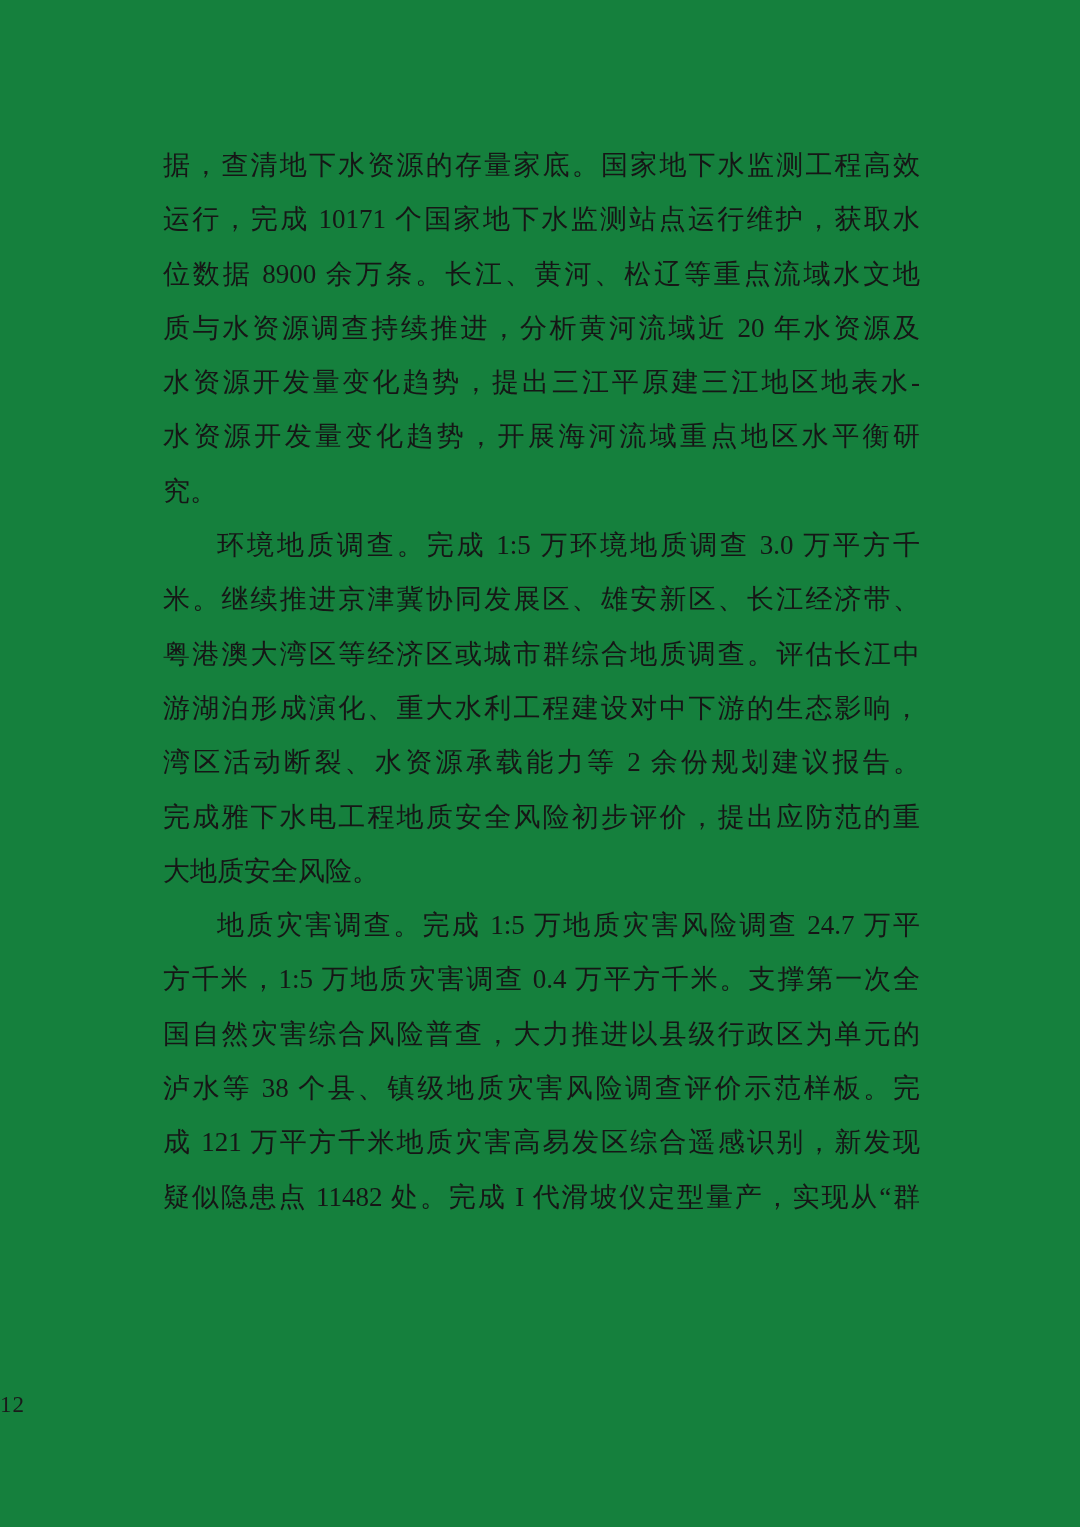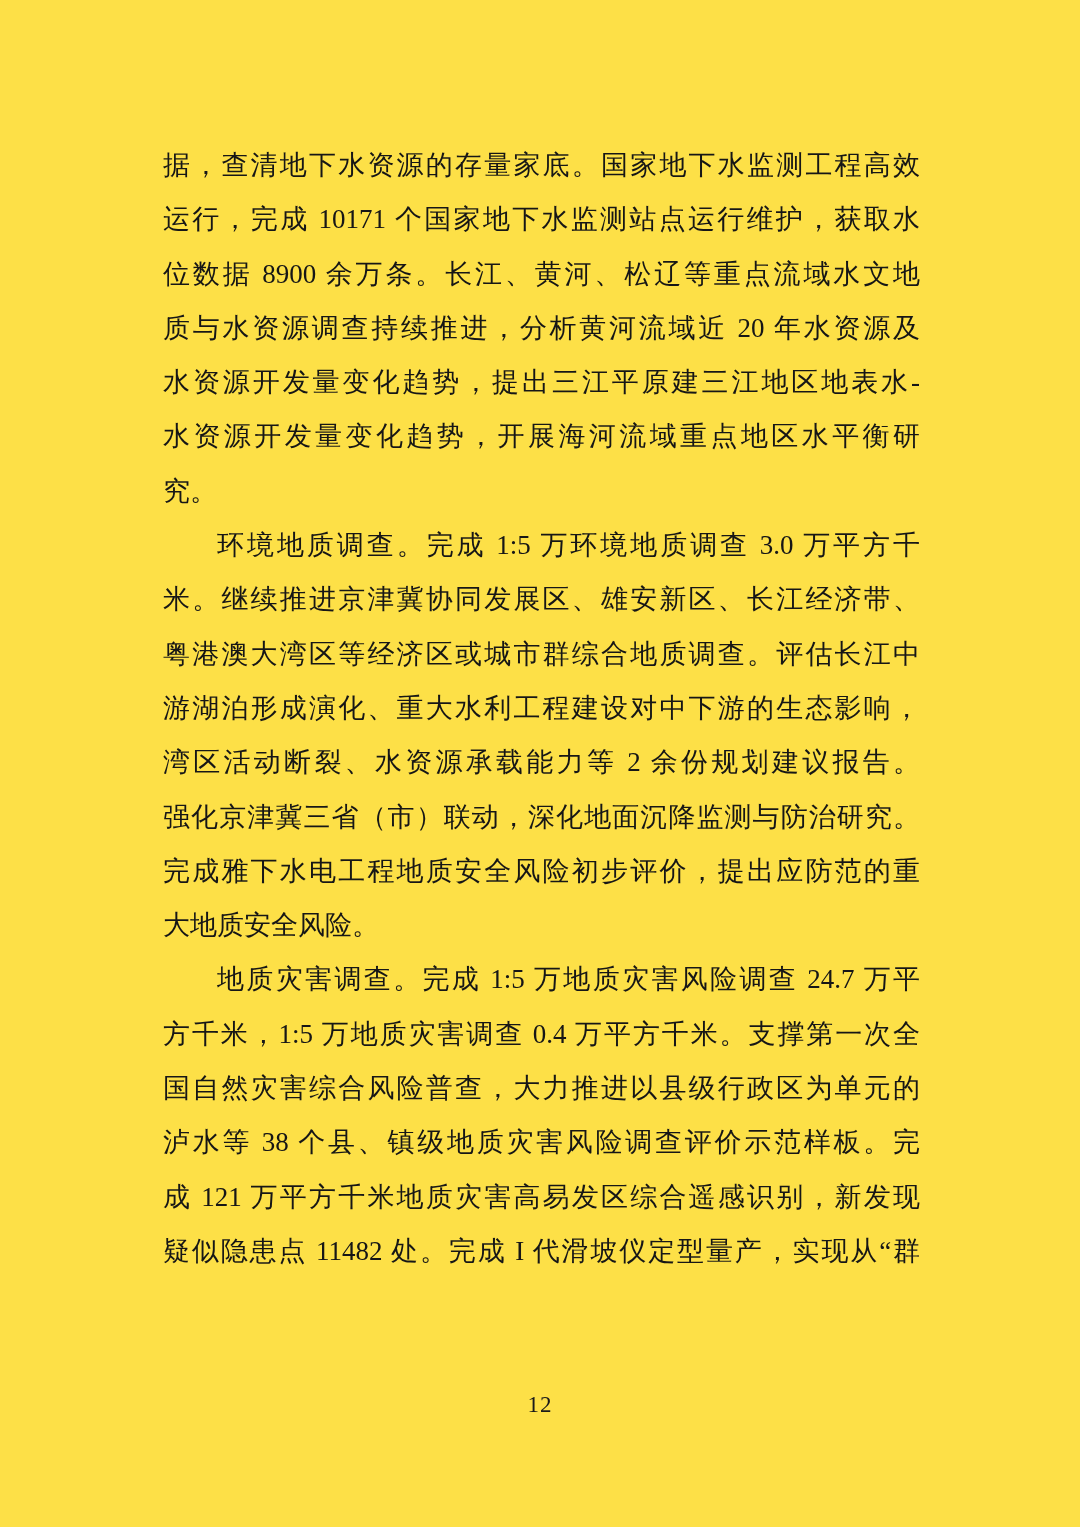--- a/index.html
+++ b/index.html
@@ -6,21 +6,21 @@
   html, body {
     width: 1080px;
     height: 1527px;
     background: #ffffff;
     font-family: "Liberation Serif", "DejaVu Serif", serif;
   }
   .page {
     position: relative;
     width: 1080px;
     height: 1527px;
-    background: #fde047;
+    background: #15803d;
     overflow: hidden;
   }
   .text-body {
     position: absolute;
     left: 163px;
     top: 138px;
     width: 757px;
     color: #000000;
     font-size: 27px;
   }
@@ -39,21 +39,20 @@
     text-indent: 2em;
   }
   .bold {
     font-weight: normal;
   }
   .footer {
     position: absolute;
     left: 0;
     top: 1392px;
     width: 1080px;
-    text-align: center;
   }
   .page-num {
     font-size: 23px;
     color: #1a1a1a;
     letter-spacing: 1px;
   }
 </style>
 </head>
 <body>
 
@@ -64,21 +63,20 @@
       <div class="line"><span>位数据 8900 余万条。长江、黄河、松辽等重点流域水文地</span></div>
       <div class="line"><span>质与水资源调查持续推进，分析黄河流域近 20 年水资源及</span></div>
       <div class="line"><span>水资源开发量变化趋势，提出三江平原建三江地区地表水-</span></div>
       <div class="line"><span>水资源开发量变化趋势，开展海河流域重点地区水平衡研</span></div>
       <div class="line para-end"><span>究。</span></div>
       <div class="line indent"><span class="bold">环境地质调查。</span><span>完成 1:5 万环境地质调查 3.0 万平方千</span></div>
       <div class="line"><span>米。继续推进京津冀协同发展区、雄安新区、长江经济带、</span></div>
       <div class="line"><span>粤港澳大湾区等经济区或城市群综合地质调查。评估长江中</span></div>
       <div class="line"><span>游湖泊形成演化、重大水利工程建设对中下游的生态影响，</span></div>
       <div class="line"><span>湾区活动断裂、水资源承载能力等 2 余份规划建议报告。</span></div>
-      <div class="line"><span>强化京津冀三省（市）联动，深化地面沉降监测与防治研究。</span></div>
       <div class="line"><span>完成雅下水电工程地质安全风险初步评价，提出应防范的重</span></div>
       <div class="line para-end"><span>大地质安全风险。</span></div>
       <div class="line indent"><span class="bold">地质灾害调查。</span><span>完成 1:5 万地质灾害风险调查 24.7 万平</span></div>
       <div class="line"><span>方千米，1:5 万地质灾害调查 0.4 万平方千米。支撑第一次全</span></div>
       <div class="line"><span>国自然灾害综合风险普查，大力推进以县级行政区为单元的</span></div>
       <div class="line"><span>泸水等 38 个县、镇级地质灾害风险调查评价示范样板。完</span></div>
       <div class="line"><span>成 121 万平方千米地质灾害高易发区综合遥感识别，新发现</span></div>
       <div class="line"><span>疑似隐患点 11482 处。完成 I 代滑坡仪定型量产，实现从“群</span></div>
     </div>
   <div class="footer">

